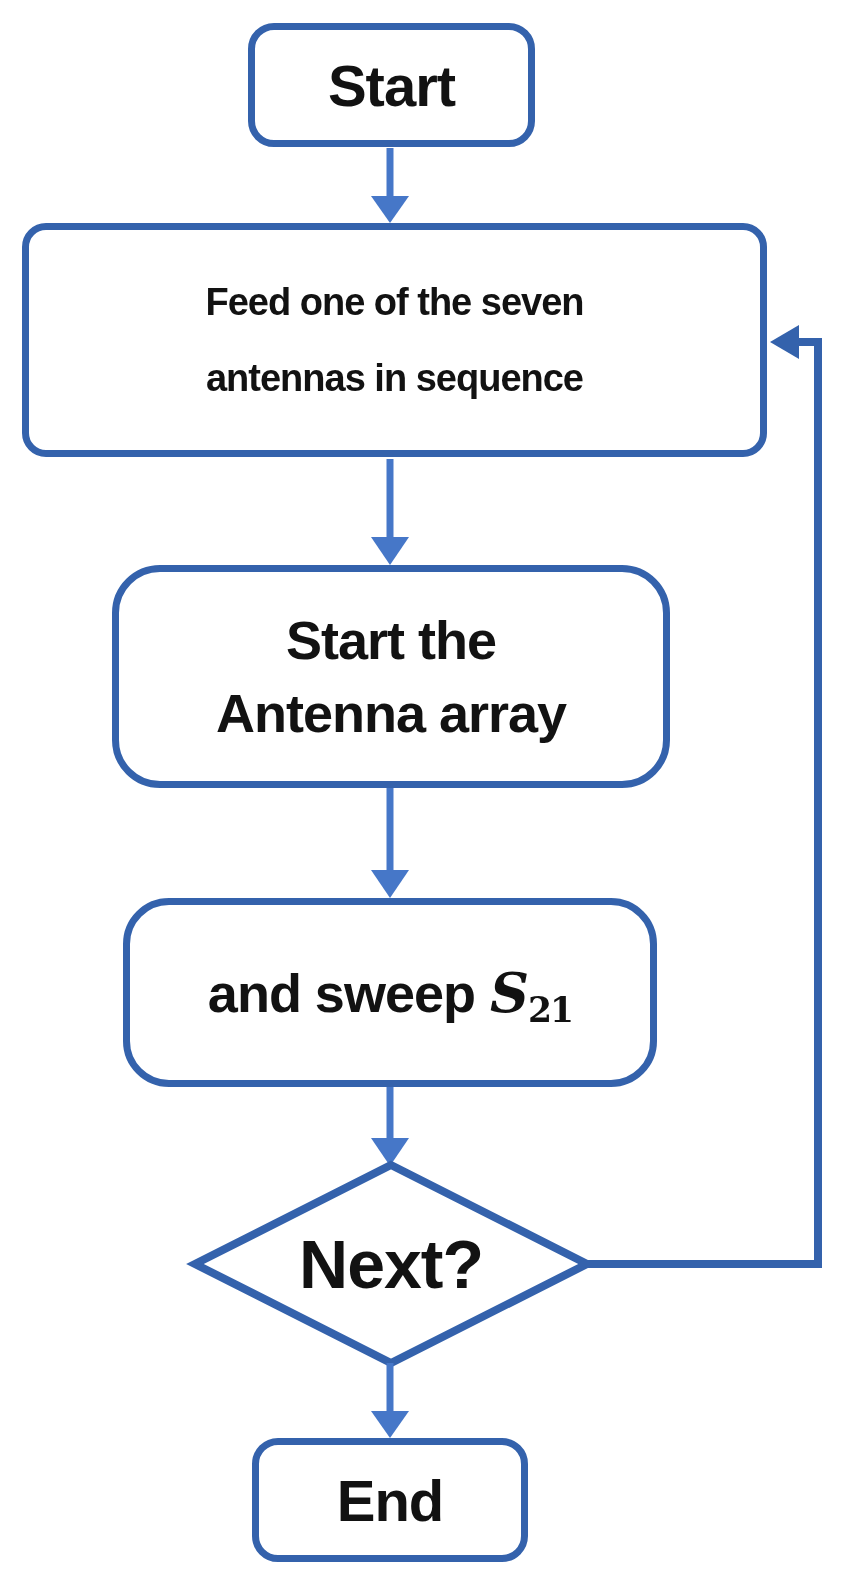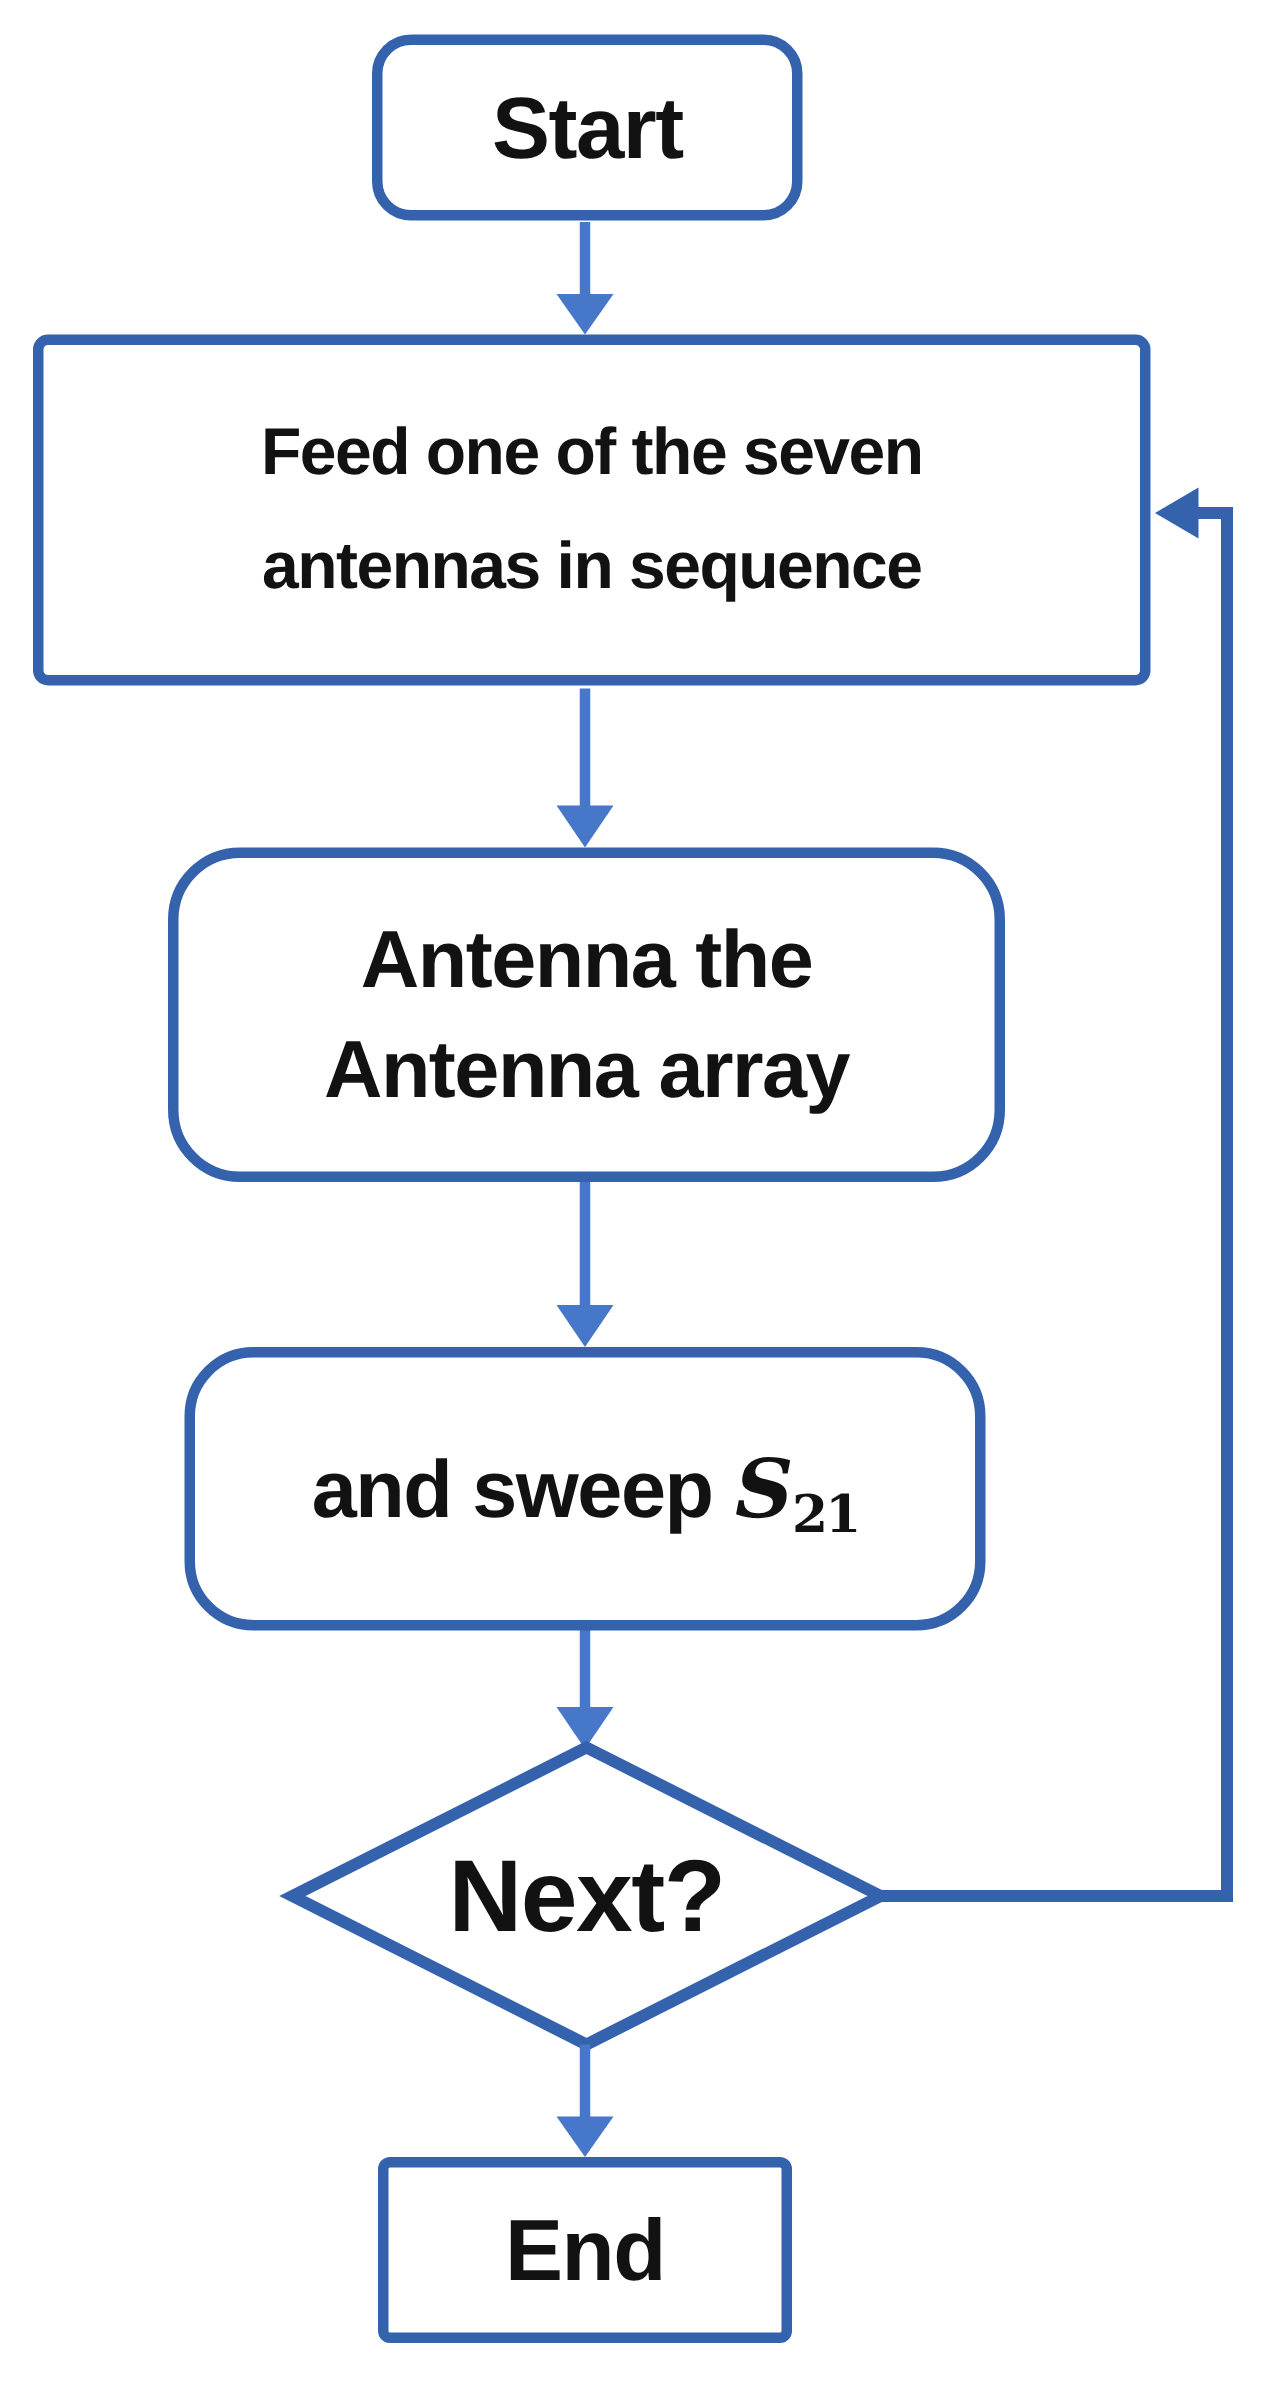--- a/index.html
+++ b/index.html
@@ -33,24 +33,24 @@
     background: var(--bg);
     border: 7px solid var(--border-color);
     color: var(--text-color);
     font-weight: 700;
     text-align: center;
     letter-spacing: -1px;
   }
   .node .line { white-space: pre-wrap; }
 
   .node-start  { left: 248px; top: 23px;   width: 287px; height: 124px; border-radius: 26px; font-size: 58px; }
-  .node-feed   { left: 22px;  top: 223px;  width: 745px; height: 234px; border-radius: 10px; font-size: 44px; line-height: 76px; justify-content: center; }
+  .node-feed   { left: 22px;  top: 223px;  width: 745px; height: 234px; border-radius: 24px; font-size: 38px; line-height: 76px; justify-content: center; }
   .node-rotate { left: 112px; top: 565px;  width: 558px; height: 223px; border-radius: 48px; font-size: 54px; line-height: 73px; }
   .node-trigger{ left: 123px; top: 898px;  width: 534px; height: 189px; border-radius: 46px; font-size: 54px; line-height: 74px; }
-  .node-end    { left: 252px; top: 1438px; width: 276px; height: 124px; border-radius: 8px; font-size: 58px; }
+  .node-end    { left: 252px; top: 1438px; width: 276px; height: 124px; border-radius: 26px; font-size: 58px; }
 
   .decision-label {
     position: absolute;
     left: 195px; top: 1214px;
     width: 392px; height: 100px;
     display: flex;
     align-items: center;
     justify-content: center;
     color: var(--text-color);
     font-weight: 700;
@@ -110,21 +110,21 @@
   <div class="node node-start">
     <div class="line">Start</div>
   </div>
 
   <div class="node node-feed">
     <div class="line">Feed one of the seven</div>
     <div class="line">antennas in sequence</div>
   </div>
 
   <div class="node node-rotate">
-    <div class="line">Antenna the</div>
+    <div class="line">Start the</div>
     <div class="line">Antenna array</div>
   </div>
 
   <div class="node node-trigger">
     <div class="line"><span>and sweep</span><span class="math"><span class="sym">S</span><sub>21</sub></span></div>
   </div>
 
   <div class="decision-label">
     <span>Next?</span>
   </div>

